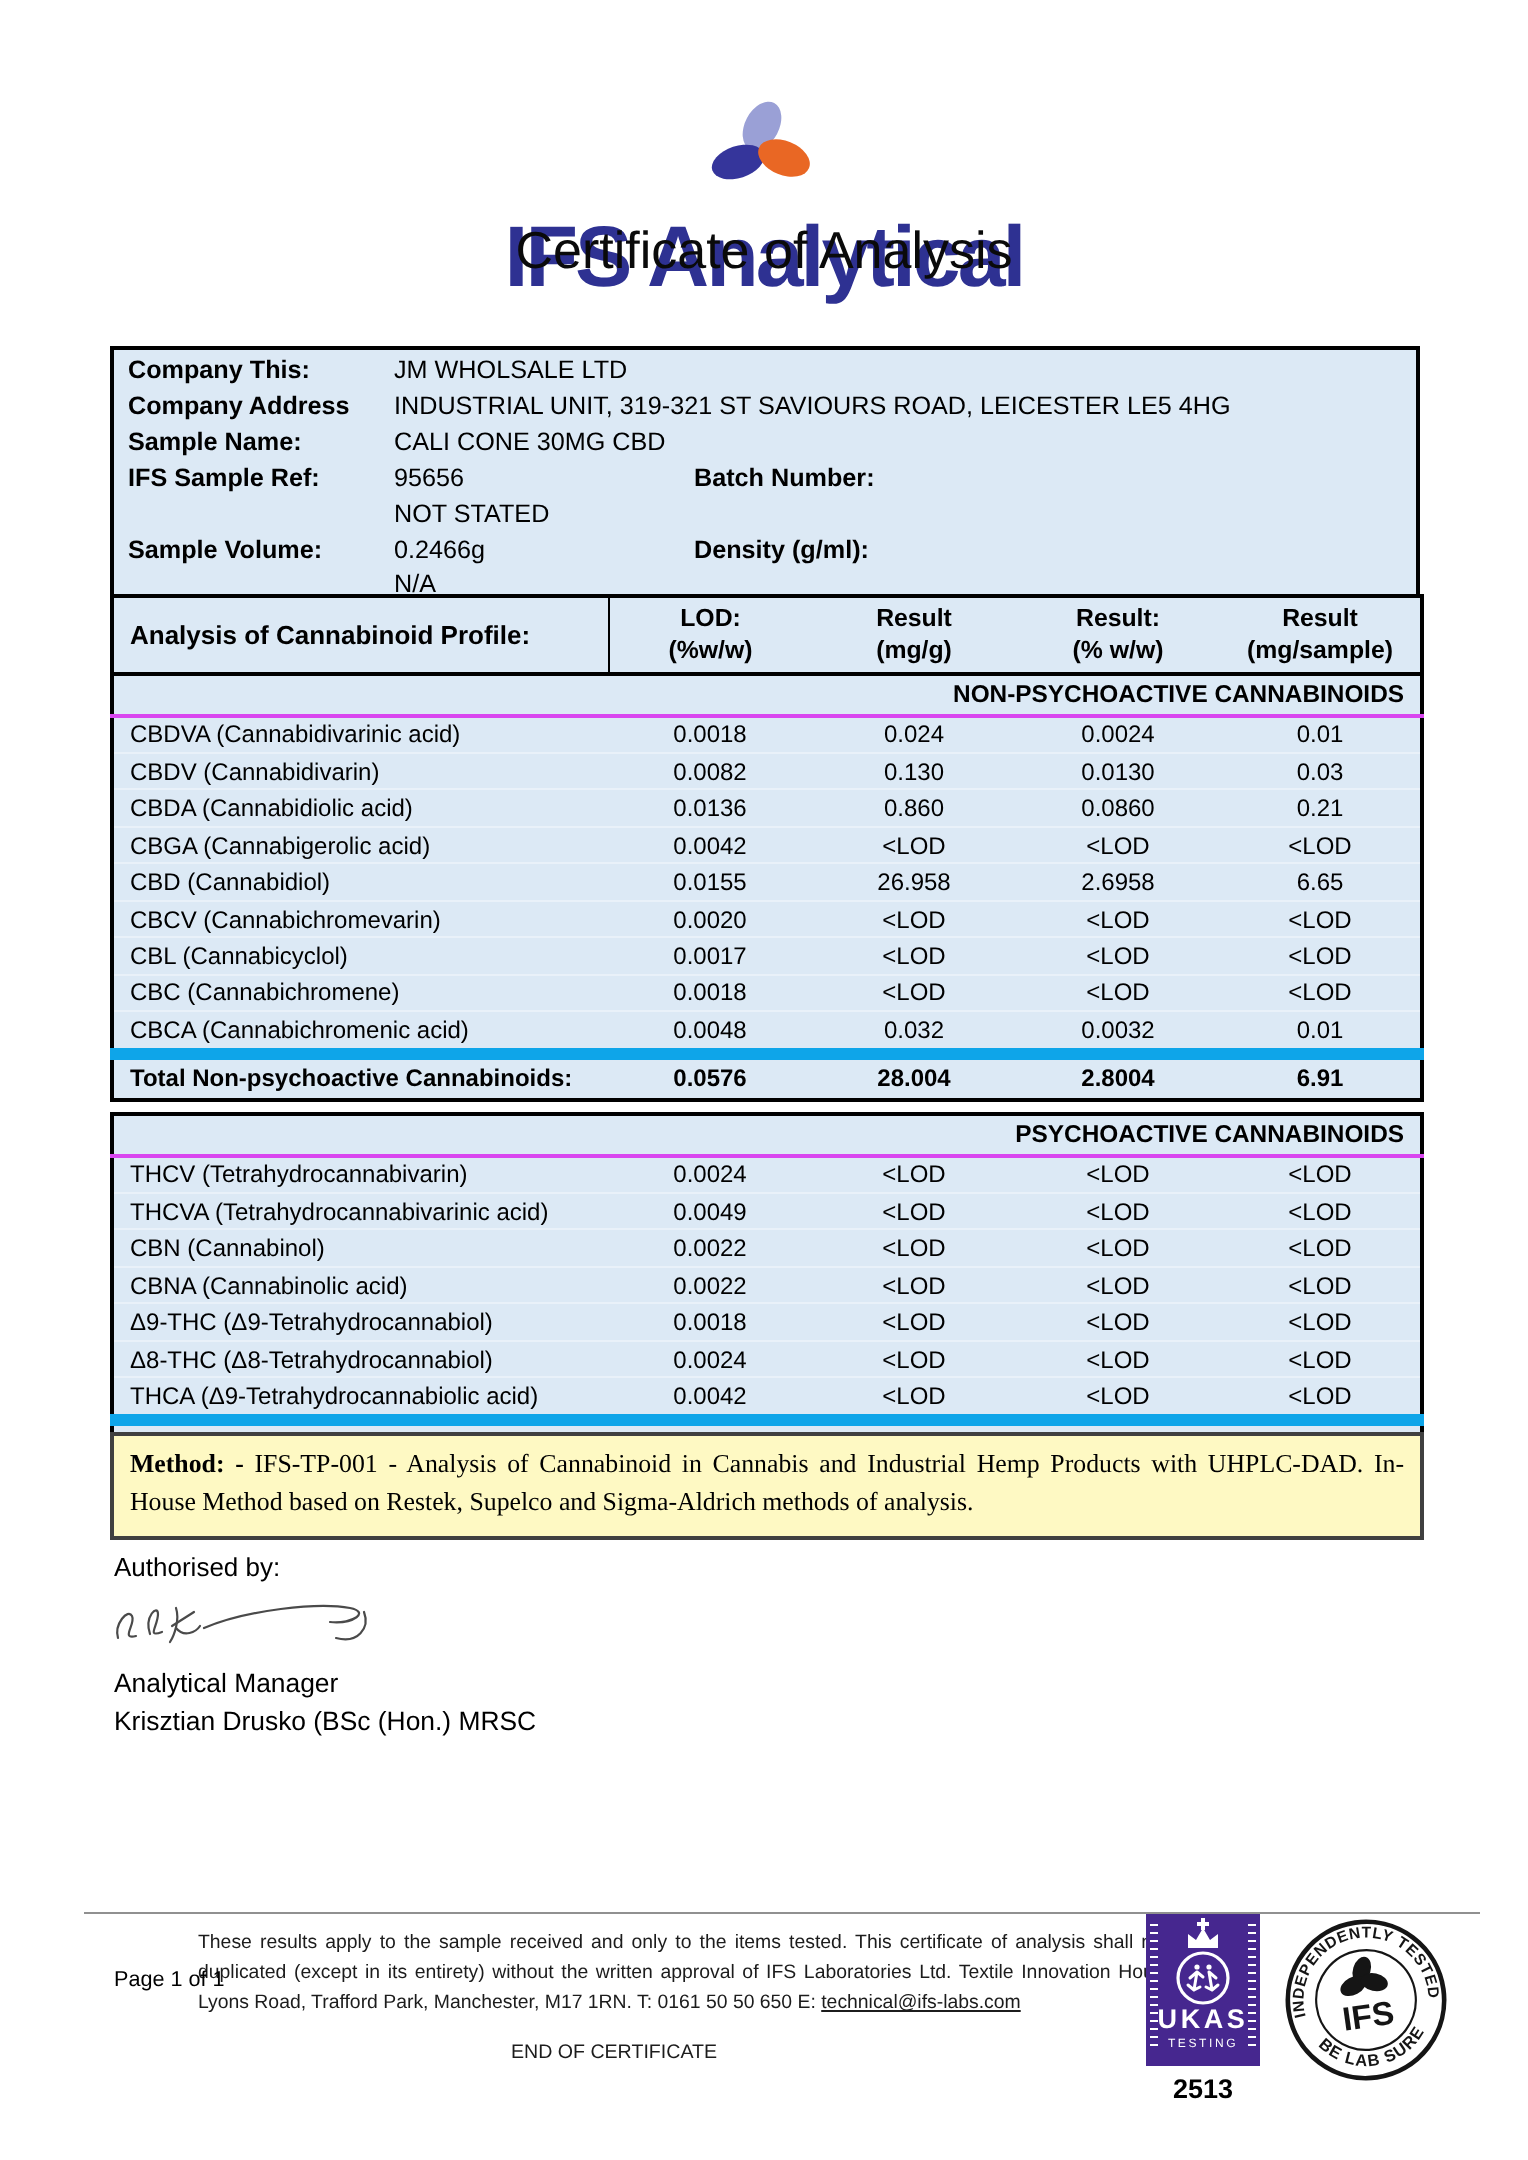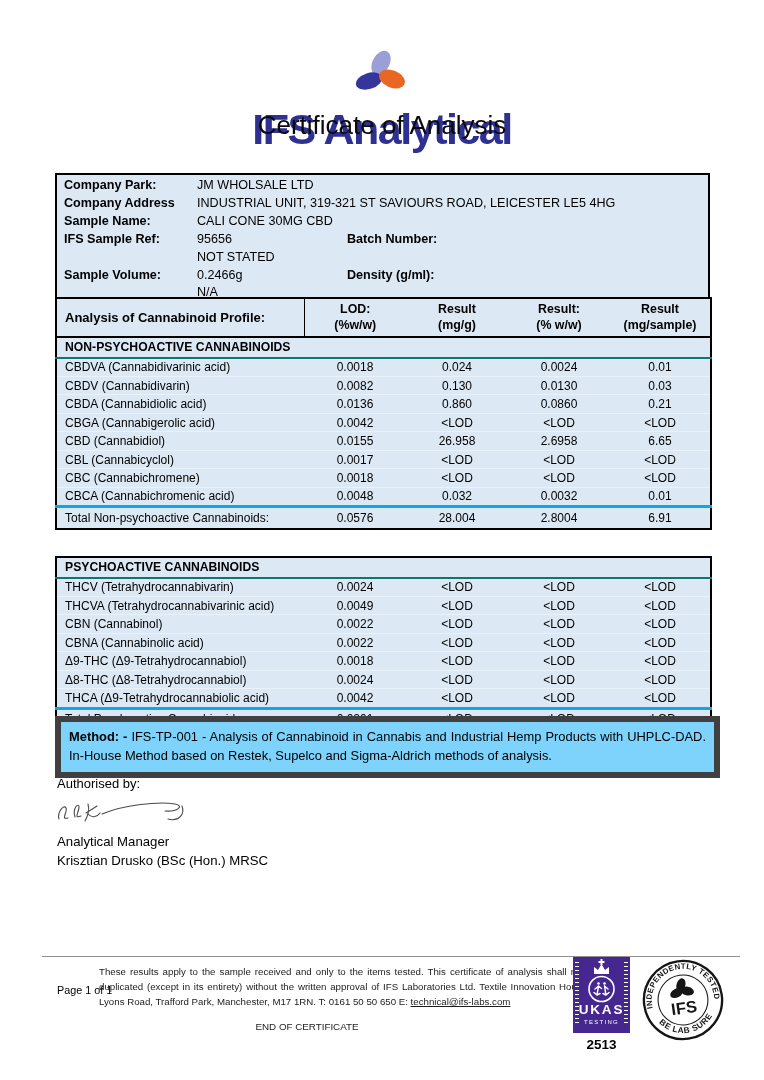--- a/index.html
+++ b/index.html
@@ -18,29 +18,29 @@
   .span-rest { grid-column:2 / -1; }
 
   
   .data-table { position:absolute; left:55px; width:655px; border-collapse:collapse; background:#dce9f5;
                 font-size:12px; table-layout:fixed; border:2.5px solid #000; }
   .data-table.t1 { top:297px; }
   .data-table.t2 { top:556px; }
   .th-title { text-align:left; font-size:13px; font-weight:bold; padding:4px 8px; border-right:1.5px solid #000; vertical-align:middle; }
   .th-col { font-weight:bold; font-size:12.4px; line-height:1.25; padding:3px 0; vertical-align:middle; }
   thead tr { border-bottom:2.5px solid #000; }
-  tr.section td { font-weight:bold; border-bottom:2px solid #0f766e; padding:2px 8px 2.5px; font-size:12.2px; }
+  tr.section td { font-weight:bold; border-bottom:2px solid #d946ef; padding:2px 8px 2.5px; font-size:12.2px;text-align:right; }
   tr.row td { padding:1.6px 0 1.9px; border-bottom:1px solid #e9f1f9; }
   tr.row td.c-name, tr.total td.c-name { text-align:left; padding-left:8px; }
   td.c-val { text-align:center; }
-  tr.total td { font-weight:normal; border-top:3px solid #0ea5e9; padding:2.5px 0 3px; }
-
-  
-  .method-box { position:absolute; left:55px; top:716px; width:637px; border:6px solid #404040; background:#7dd3fc;
-                padding:5px 8px 6px; font-size:12.9px; line-height:1.5; text-align:justify; }
+  tr.total td { font-weight:bold; border-top:6px solid #0ea5e9; padding:2.5px 0 3px; }
+
+  
+  .method-box { position:absolute; left:55px; top:716px; width:637px; border:2px solid #404040; background:#fef9c3;
+                padding:5px 8px 6px; font-size:12.9px; line-height:1.5; text-align:justify;font-family:Liberation Serif, serif; }
   .method-label { font-weight:bold; }
 
   
   .authorised { position:absolute; left:57px; top:776px; font-size:13px; }
   .signature  { position:absolute; left:55px; top:792px; }
   .sig-name   { position:absolute; left:57px; top:832px; font-size:13.2px; line-height:1.45; }
 
   
   .footer-rule { position:absolute; left:42px; top:956px; width:698px; border-top:1px solid #909090; }
   .disclaimer { position:absolute; left:57px; top:964px; width:500px; font-size:9.7px; line-height:1.55; text-align:justify; color:#1c1c1c;margin-left:42px; }
@@ -69,21 +69,21 @@
       <ellipse cx="27" cy="15" rx="8.5" ry="13" transform="rotate(28 27 15)" fill="#9aa0d6"></ellipse>
       <ellipse cx="15" cy="33" rx="13.5" ry="8" transform="rotate(-18 15 33)" fill="#35359b"></ellipse>
       <ellipse cx="38" cy="31" rx="13.5" ry="8.5" transform="rotate(22 38 31)" fill="#e96724"></ellipse>
     </svg>
     <span class="brand-text">IFS Analytical</span>
   </div>
   <div class="doc-title">Certificate of Analysis</div>
 
   <div class="info-box">
     <div class="info-row">
-      <span class="lbl">Company Park:</span>
+      <span class="lbl">Company This:</span>
       <span class="span-rest">JM WHOLSALE LTD</span>
     </div>
     <div class="info-row">
       <span class="lbl">Company Address</span>
       <span class="span-rest">INDUSTRIAL UNIT, 319-321 ST SAVIOURS ROAD, LEICESTER LE5 4HG</span>
     </div>
     <div class="info-row">
       <span class="lbl">Sample Name:</span>
       <span class="span-rest">CALI CONE 30MG CBD</span>
     </div>
@@ -171,20 +171,27 @@
           <td class="c-val">&lt;LOD</td>
         </tr>
         <tr class="row">
           <td class="c-name">CBD (Cannabidiol)</td>
           <td class="c-val">0.0155</td>
           <td class="c-val">26.958</td>
           <td class="c-val">2.6958</td>
           <td class="c-val">6.65</td>
         </tr>
         <tr class="row">
+          <td class="c-name">CBCV (Cannabichromevarin)</td>
+          <td class="c-val">0.0020</td>
+          <td class="c-val">&lt;LOD</td>
+          <td class="c-val">&lt;LOD</td>
+          <td class="c-val">&lt;LOD</td>
+        </tr>
+        <tr class="row">
           <td class="c-name">CBL (Cannabicyclol)</td>
           <td class="c-val">0.0017</td>
           <td class="c-val">&lt;LOD</td>
           <td class="c-val">&lt;LOD</td>
           <td class="c-val">&lt;LOD</td>
         </tr>
         <tr class="row">
           <td class="c-name">CBC (Cannabichromene)</td>
           <td class="c-val">0.0018</td>
           <td class="c-val">&lt;LOD</td>

